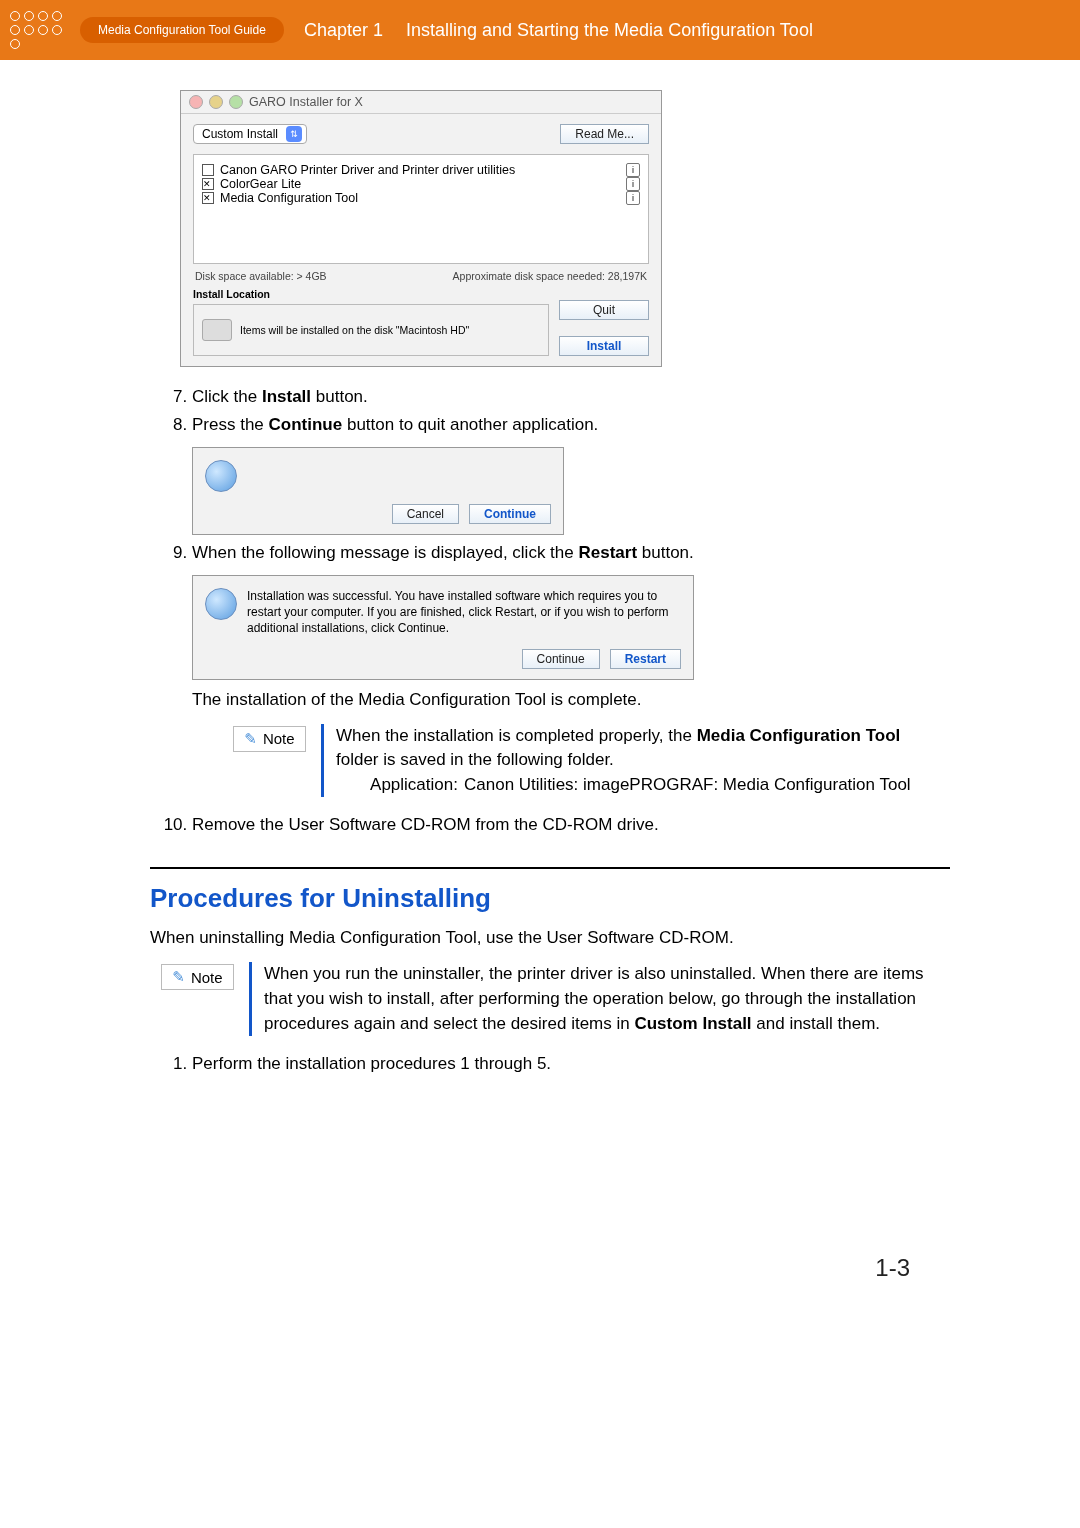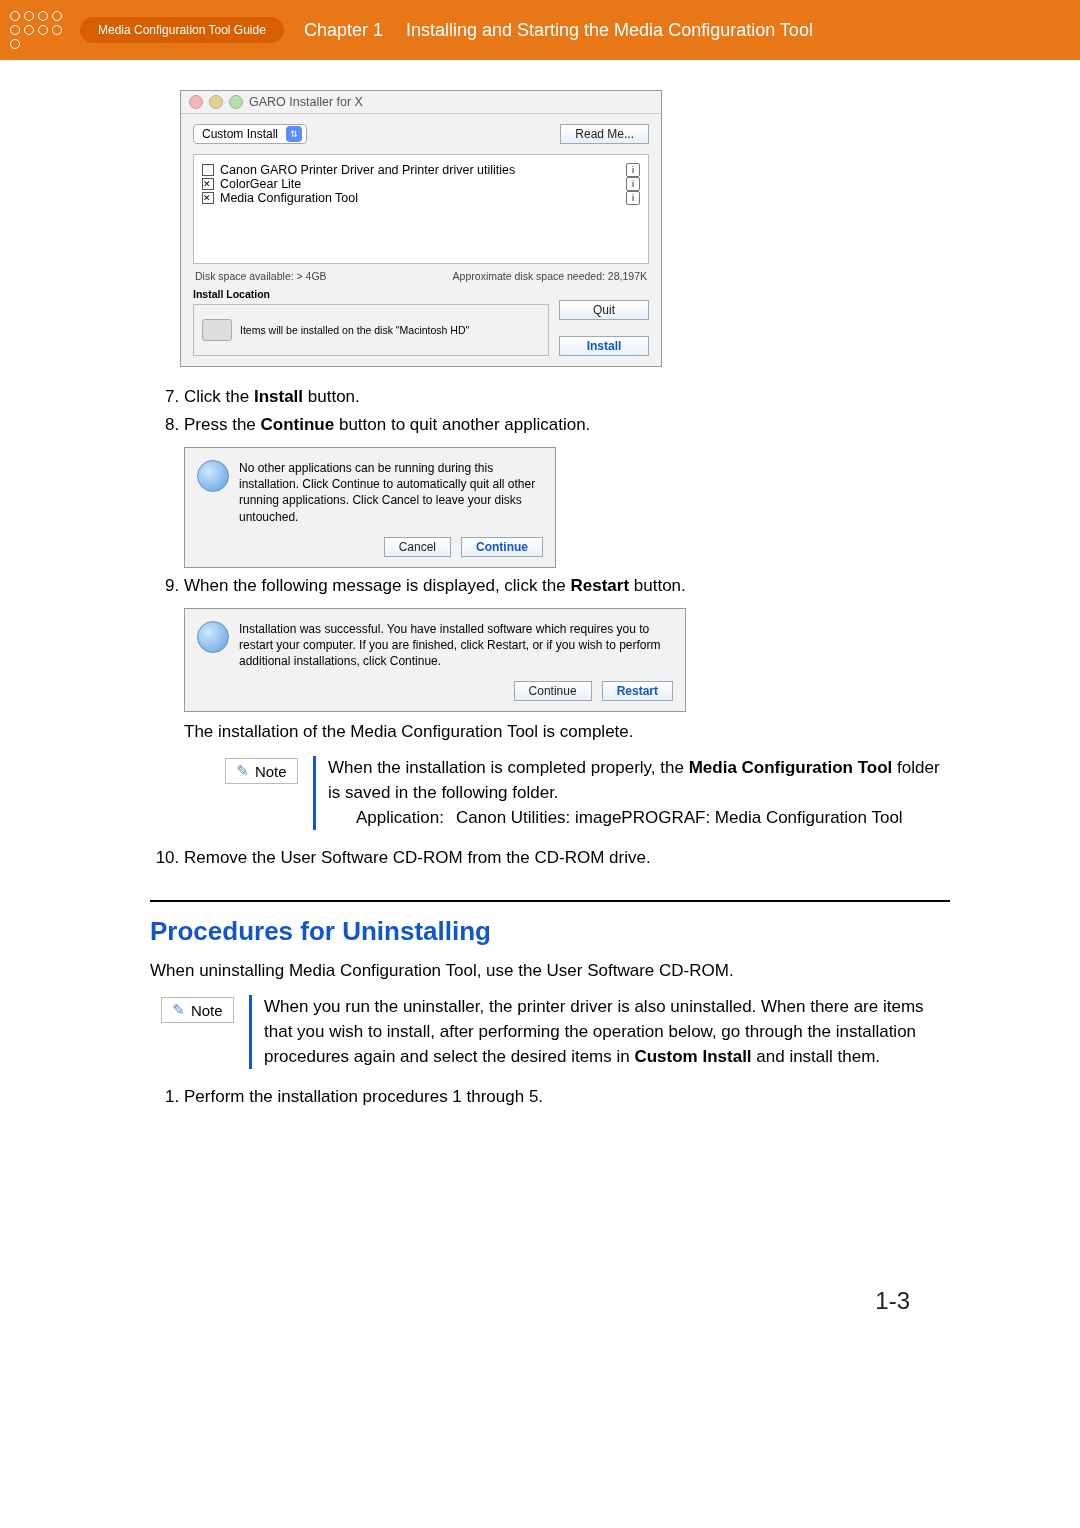--- a/index.html
+++ b/index.html
@@ -92,21 +92,21 @@
     font-size:9px; margin-left:8px;
   }
   .install-list { border:1px solid #bbb; background:#fff; margin:10px 0 4px 0; padding:8px; height:110px; box-sizing:border-box;}
   .install-row { display:flex; align-items:center; gap:6px; }
   .chk { width:10px;height:10px;border:1px solid #555; display:inline-block; }
   .chk.on::after{content:"\2715"; font-size:9px; position:relative; top:-3px; left:0px;}
   .info-i { margin-left:auto; width:12px;height:12px;border:1px solid #777;border-radius:2px;font-size:9px;text-align:center;line-height:12px;}
   .disk-line{font-size:10.5px;color:#444;display:flex;justify-content:space-between;padding:2px 2px;}
   .install-loc{border:1px solid #bbb;padding:8px;margin-top:4px;display:flex;align-items:center;gap:8px;font-size:10.5px;}
   .hd-icon{width:28px;height:20px;background:#ddd;border:1px solid #aaa;border-radius:3px;}
-  ol.steps { list-style: decimal; padding-left: 26px; margin:8px;}
+  ol.steps { list-style: decimal; padding-left: 26px; margin:16px;}
   ol.steps > li { margin: 8px 0; }
   .bold { font-weight:bold; }
   .dlg2, .dlg3 { width: 370px; }
   .dlg3 { width: 500px; }
   .dlg-body { display:flex; gap:10px; padding:12px; }
   .globe-icon {
     width:30px;height:30px;border-radius:50%;
     background: radial-gradient(circle at 35% 35%, #cfe8ff, #5a9de0);
     border:1px solid #6a8fbf;
     flex-shrink:0;
@@ -124,21 +124,21 @@
     display:flex; align-items:center; gap:6px;
     border:1px solid #bbb; padding:3px 10px;
     font-size:15px;
   }
   .pencil { color:#4a90d9; }
   .note-divider{
     width:3px; background:#1256c9; margin: 0 12px 0 4px;
   }
   .note-body { flex:1; font-size:17px; line-height:1.45; }
   .indent-app { margin-left: 28px; display:flex; }
-  .indent-app .lbl{ width:100px; }
+  .indent-app .lbl{ width:100px;text-align:center; }
   hr.section-rule {
     border:0; border-top:2px solid #000; margin: 32px 0 14px 0;
   }
   h2.proc {
     color:#1256c9; font-size:26px; font-weight:bold; margin:0 0 14px 0;
   }
   .pg-num {
     position: fixed;
     bottom: 40px;
     font-size: 24px;
@@ -223,21 +223,20 @@
   <ol class="steps" start="7">
     <li>
       <span>Click the </span><span class="bold">Install</span><span> button.</span>
     </li>
     <li>
       <span>Press the </span><span class="bold">Continue</span><span> button to quit another application.</span>
 
       <div class="shot-box dlg2" style="margin:12px 0 6px 0;">
         <div class="dlg-body">
           <div class="globe-icon"></div>
-          <div style="font-size:12px;line-height:1.35;">No other applications can be running during this installation.  Click Continue to automatically quit all other running applications.  Click Cancel to leave your disks untouched.</div>
         </div>
         <div class="dlg-btns">
           <span class="aqua-btn">Cancel</span>
           <span class="aqua-btn blue">Continue</span>
         </div>
       </div>
     </li>
 
     <li>
       <span>When the following message is displayed, click the </span><span class="bold">Restart</span><span> button.</span>

